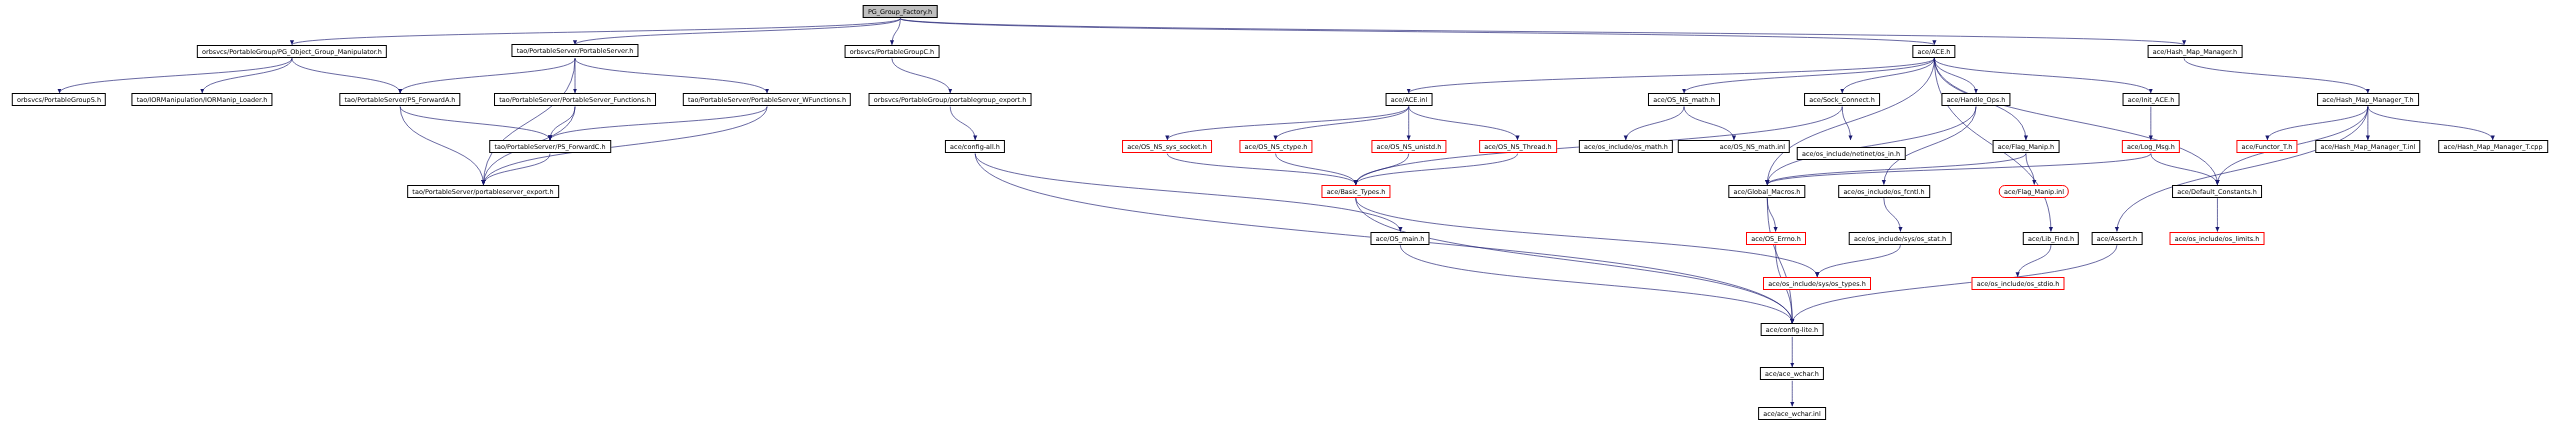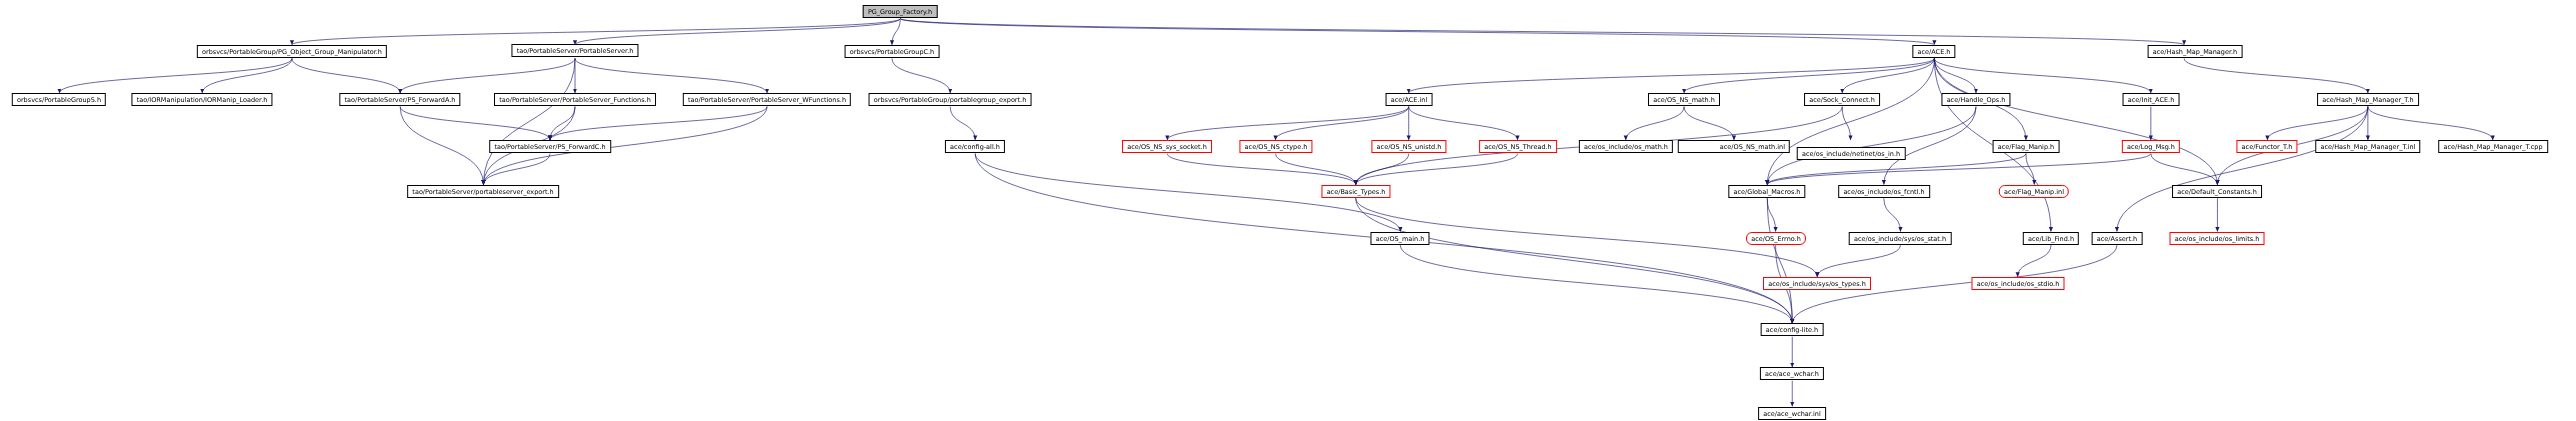--- a/index.html
+++ b/index.html
@@ -156,21 +156,21 @@
     <div class="node truncated" style="left: 2267px; top: 140px;">ace/Functor_T.h</div>
     <div class="node" style="left: 2368px; top: 140px;">ace/Hash_Map_Manager_T.inl</div>
     <div class="node" style="left: 2493px; top: 140px;">ace/Hash_Map_Manager_T.cpp</div>
     <div class="node" style="left: 483px; top: 185px;">tao/PortableServer/portableserver_export.h</div>
     <div class="node truncated" style="left: 1356px; top: 185px;">ace/Basic_Types.h</div>
     <div class="node" style="left: 1767px; top: 185px;">ace/Global_Macros.h</div>
     <div class="node" style="left: 1884px; top: 185px;">ace/os_include/os_fcntl.h</div>
     <div class="node truncated" style="left: 2034px; top: 185px; border-radius: 6px;">ace/Flag_Manip.inl</div>
     <div class="node" style="left: 2217px; top: 185px;">ace/Default_Constants.h</div>
     <div class="node" style="left: 1400px; top: 232px;">ace/OS_main.h</div>
-    <div class="node truncated" style="left: 1776px; top: 232px; border-radius: 6px;">ace/OS_Errno.h</div>
+    <div class="node truncated" style="left: 1776px; top: 232px;">ace/OS_Errno.h</div>
     <div class="node" style="left: 1900px; top: 232px;">ace/os_include/sys/os_stat.h</div>
     <div class="node" style="left: 2051px; top: 232px;">ace/Lib_Find.h</div>
     <div class="node" style="left: 2117px; top: 232px;">ace/Assert.h</div>
     <div class="node truncated" style="left: 2217px; top: 232px;">ace/os_include/os_limits.h</div>
     <div class="node truncated" style="left: 1817px; top: 277px;">ace/os_include/sys/os_types.h</div>
     <div class="node truncated" style="left: 2018px; top: 277px;">ace/os_include/os_stdio.h</div>
     <div class="node" style="left: 1792px; top: 323px;">ace/config-lite.h</div>
     <div class="node" style="left: 1792px; top: 367px;">ace/ace_wchar.h</div>
     <div class="node" style="left: 1792px; top: 407px;">ace/ace_wchar.inl</div>
   </div>

